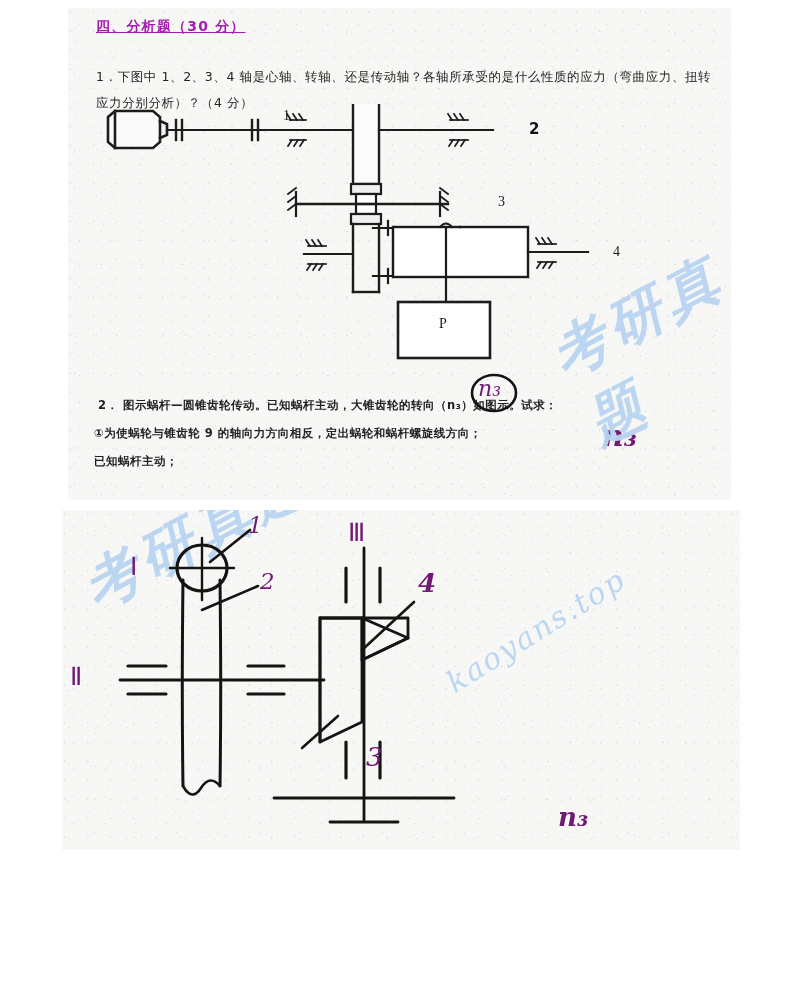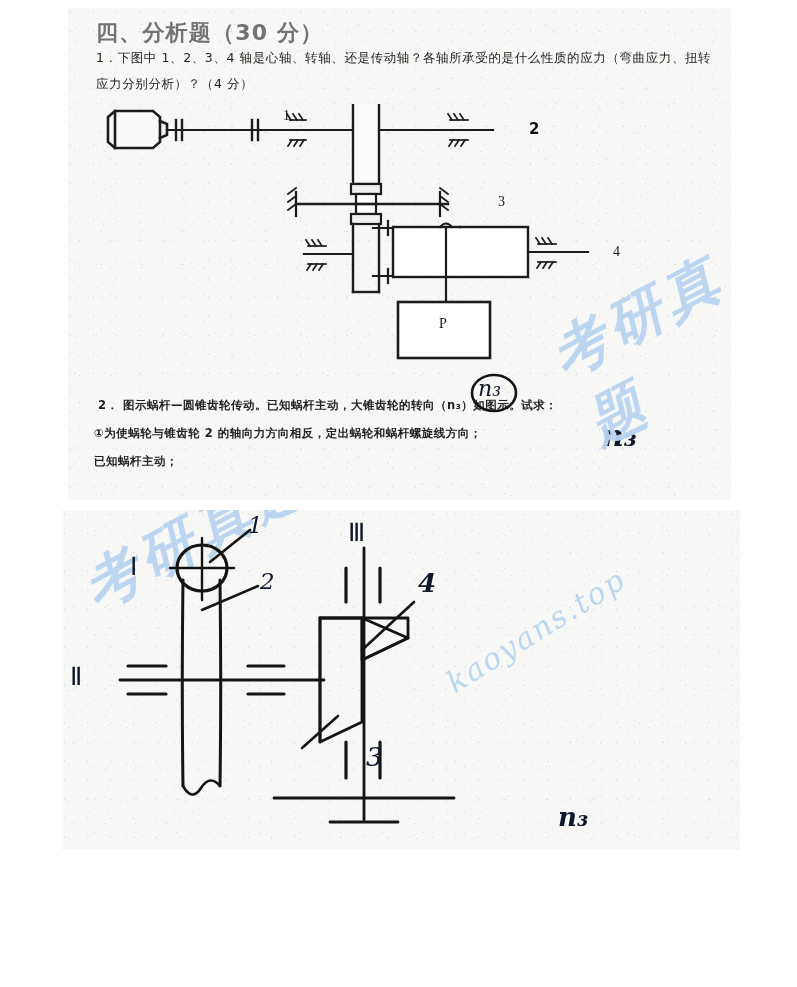--- a/index.html
+++ b/index.html
@@ -58,29 +58,31 @@
 
   
   .txt {
     position: absolute;
     color: #23211f;
     white-space: nowrap;
     font-family: "DejaVu Sans", "Liberation Sans", sans-serif;
     letter-spacing: .4px;
   }
   .heading {
-    font-size: 22px;
+    font-size: 14px;
     font-weight: bold;
     letter-spacing: 1.2px;
-    color: #737373;
+    color: #a21caf;
+    text-decoration: underline;
   }
   .body-line {
     font-size: 12.5px;
     color: #262422;
     letter-spacing: .6px;
+    margin-top: 19px;
   }
   .q2-line {
     font-size: 11.5px;
     font-weight: bold;
     color: #232120;
     letter-spacing: .5px;
   }
   .lbl-num {
     font-family: "Liberation Serif", serif;
     font-size: 14px;
@@ -95,21 +97,21 @@
   .lbl-P {
     font-family: "Liberation Serif", serif;
     font-size: 14px;
     color: #1c1b1a;
   }
 
   
   .hand {
     position: absolute;
     font-family: "DejaVu Serif", serif;
-    color: #0f172a;
+    color: #701a75;
     white-space: nowrap;
   }
 
   
   .wm {
     position: absolute;
     color: #b9d5f2;
     font-family: "DejaVu Serif", "Liberation Serif", serif;
     pointer-events: none;
     user-select: none;
@@ -263,21 +265,21 @@
         </g>
       </svg>
 
       <div class="txt lbl-num" style="left:215px; top:100px;">1</div>
       <div class="txt lbl-bold" style="left:461px; top:112px;">2</div>
       <div class="txt lbl-num" style="left:430px; top:186px;">3</div>
       <div class="txt lbl-num" style="left:545px; top:236px;">4</div>
       <div class="txt lbl-P" style="left:371px; top:308px;">P</div>
 
       <div class="txt q2-line" style="left:30px; top:390px;">2． 图示蜗杆—圆锥齿轮传动。已知蜗杆主动，大锥齿轮的转向（n₃）如图示。试求：</div>
-      <div class="txt q2-line" style="left:26px; top:418px;">①为使蜗轮与锥齿轮 2 的轴向力方向相反，定出蜗轮和蜗杆螺旋线方向；</div>
+      <div class="txt q2-line" style="left:26px; top:418px;">①为使蜗轮与锥齿轮 9 的轴向力方向相反，定出蜗轮和蜗杆螺旋线方向；</div>
       <div class="txt q2-line" style="left:26px; top:446px;">已知蜗杆主动；</div>
 
       <svg width="52" height="46" viewBox="0 0 52 46" style="position:absolute; left:400px; top:362px;">
         <ellipse cx="26" cy="23" rx="22" ry="18" fill="none" stroke="#141312" stroke-width="2.6"></ellipse>
       </svg>
       <div class="hand" style="left:410px; top:368px; font-size:22px; font-style:italic;">n₃</div>
 
       <div class="hand" style="left:534px; top:410px; font-size:30px; font-style:italic; font-weight:bold;">n₃</div>
 
       <div class="wm wm-cn" style="left:470px; top:320px; transform:rotate(-28deg); transform-origin:left top;">考研真题</div>

